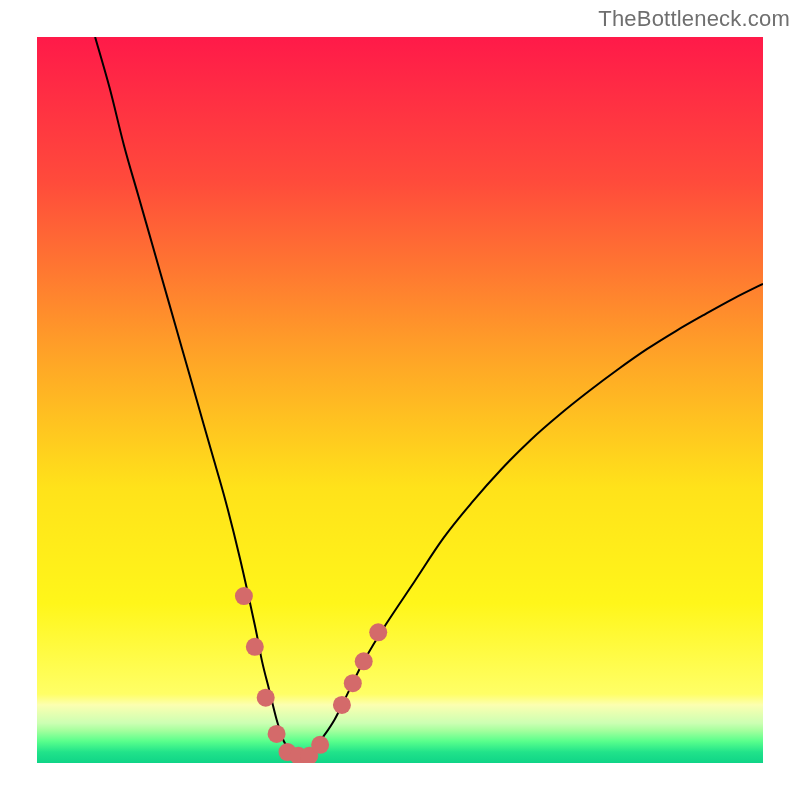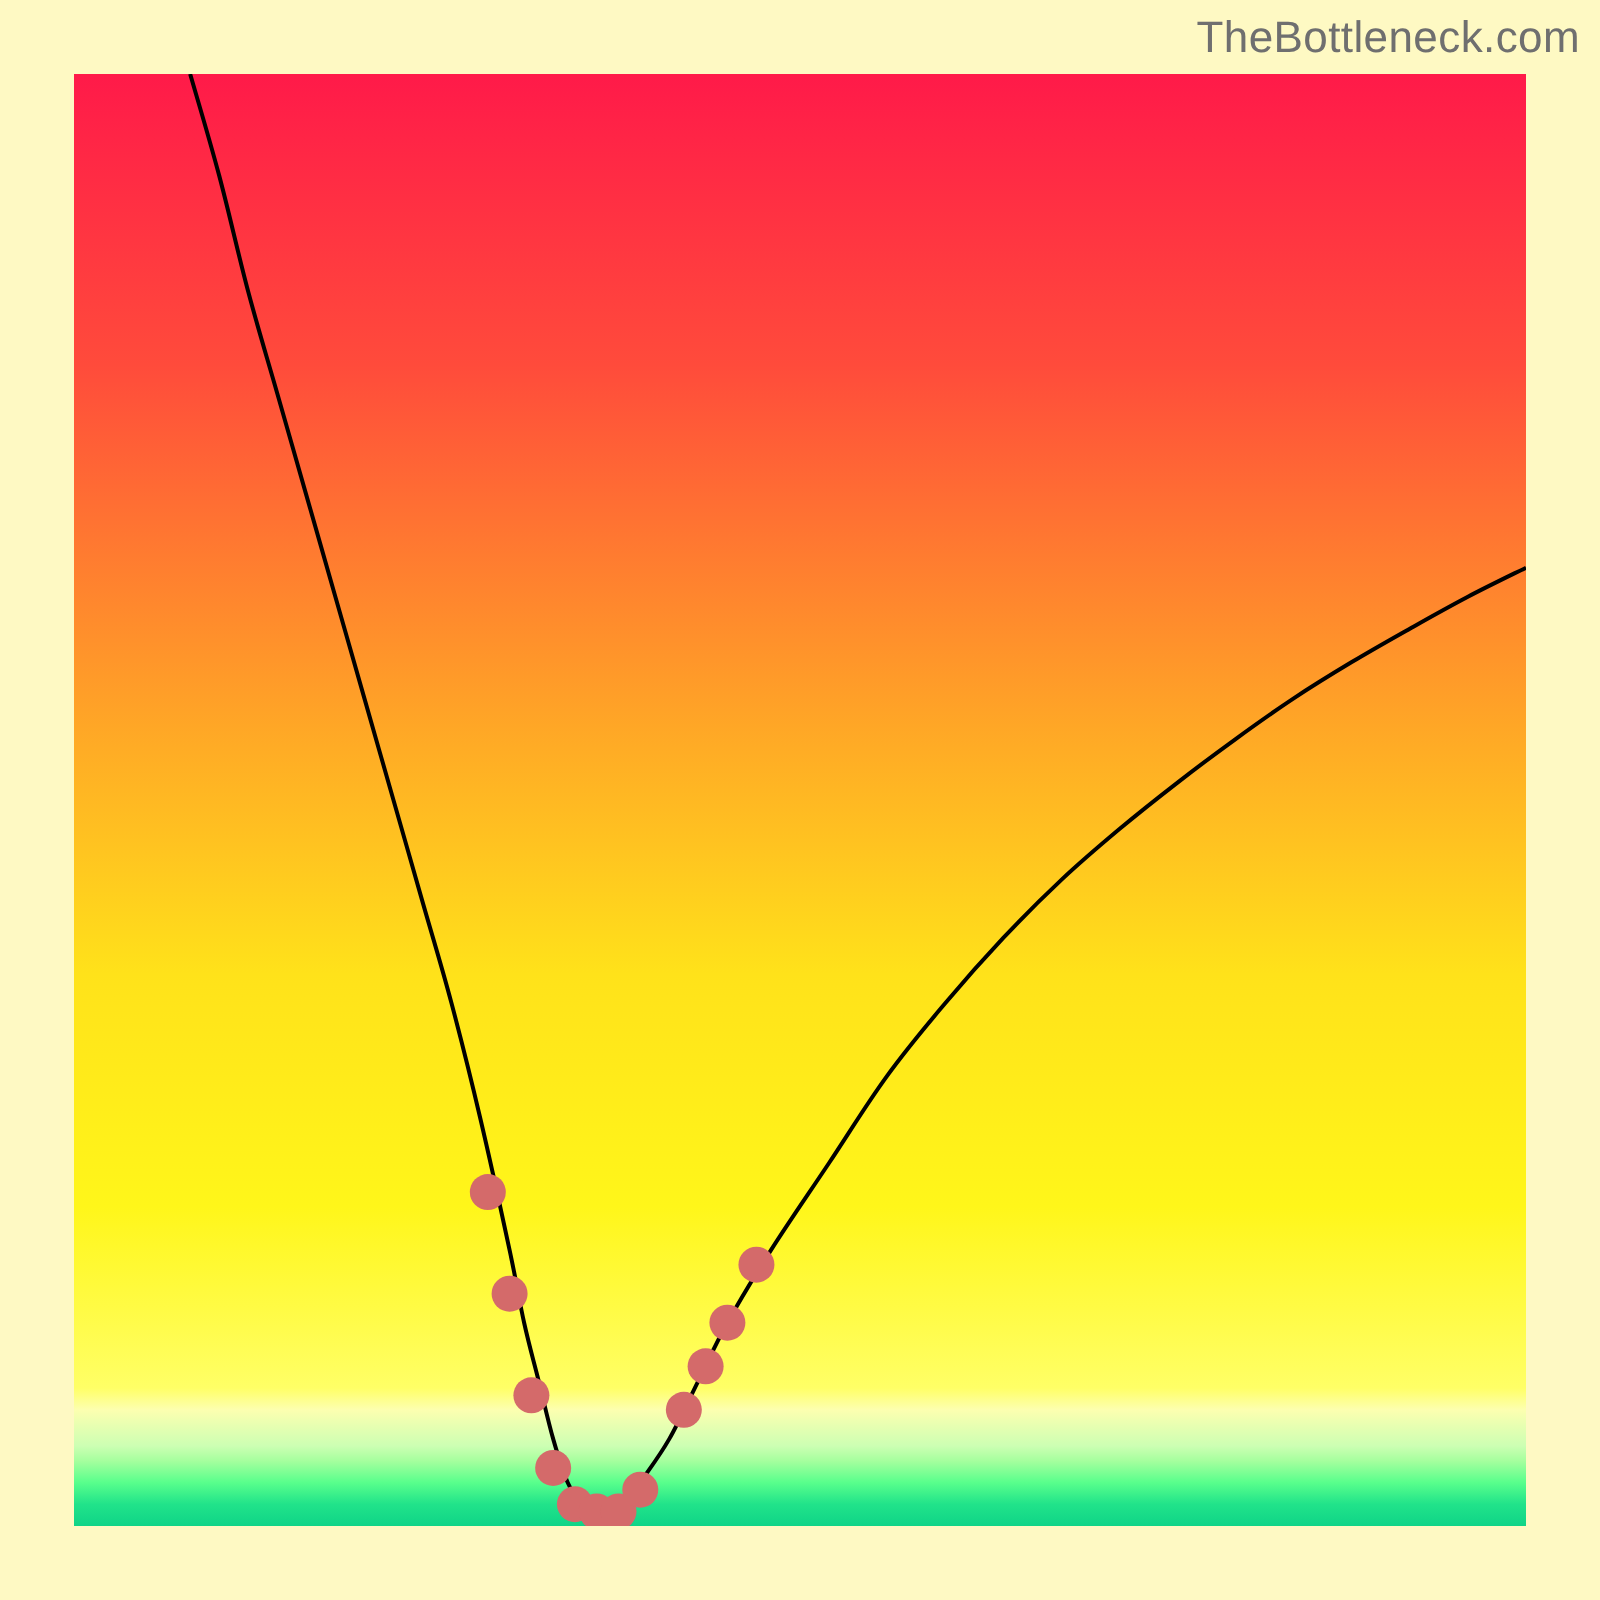--- a/index.html
+++ b/index.html
@@ -7,21 +7,21 @@
     padding: 0;
     width: 800px;
     height: 800px;
     background: #000;
     overflow: hidden;
     font-family: Arial, Helvetica, sans-serif;
   }
   .frame {
     position: absolute;
     inset: 0;
-    background: #fef9c3;
+    background: #ffffff;
   }
   .plot {
     position: absolute;
     left: 37px;
     top: 37px;
     width: 726px;
     height: 726px;
     overflow: hidden;
   }
   .watermark {

